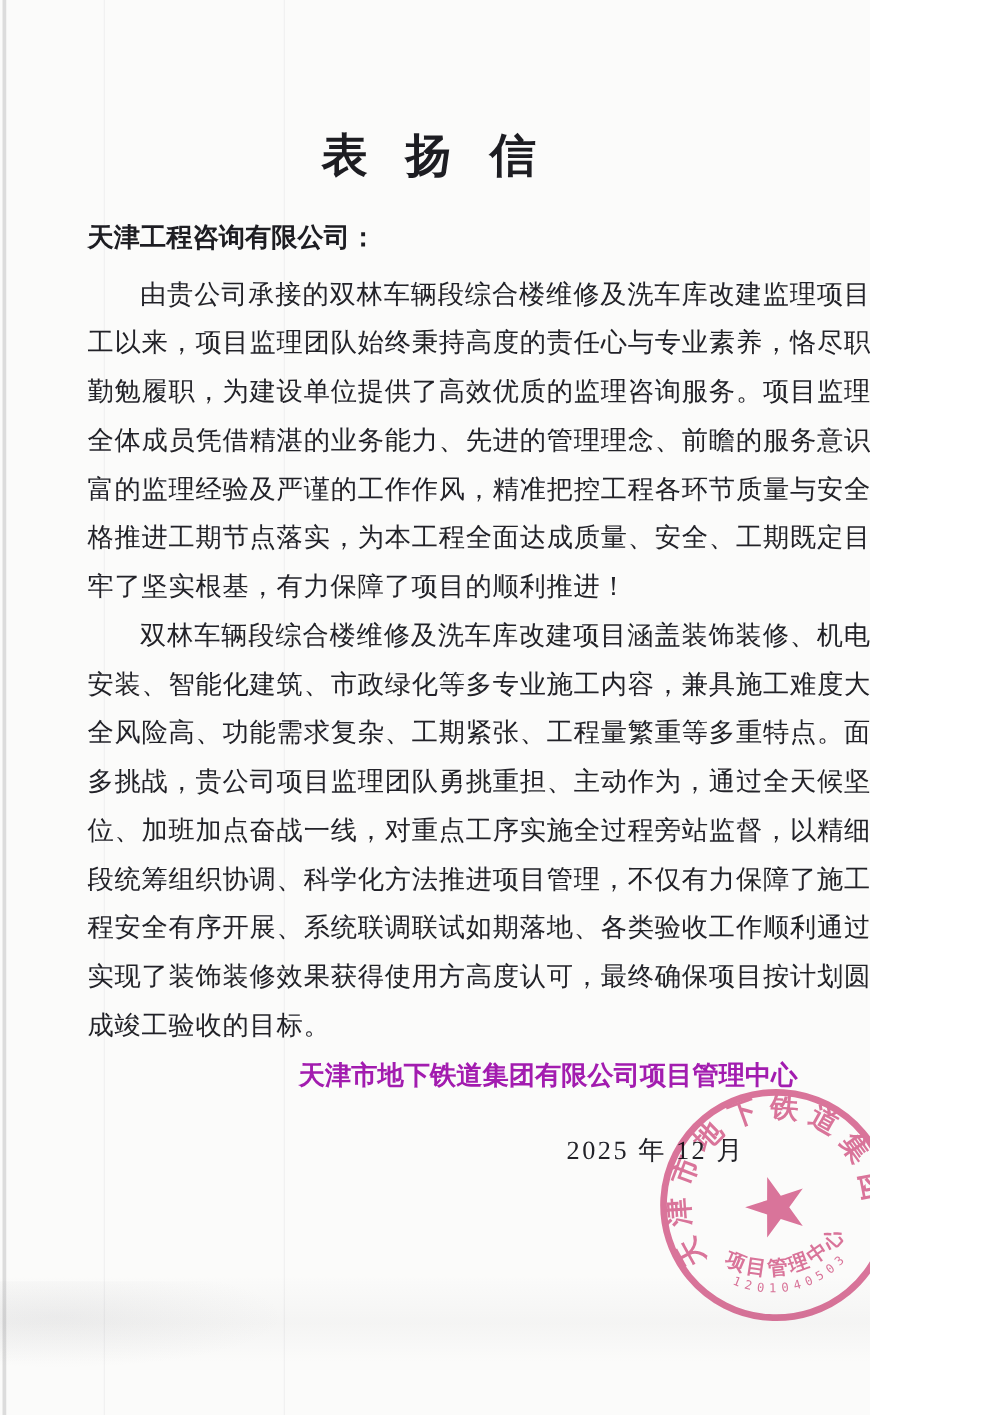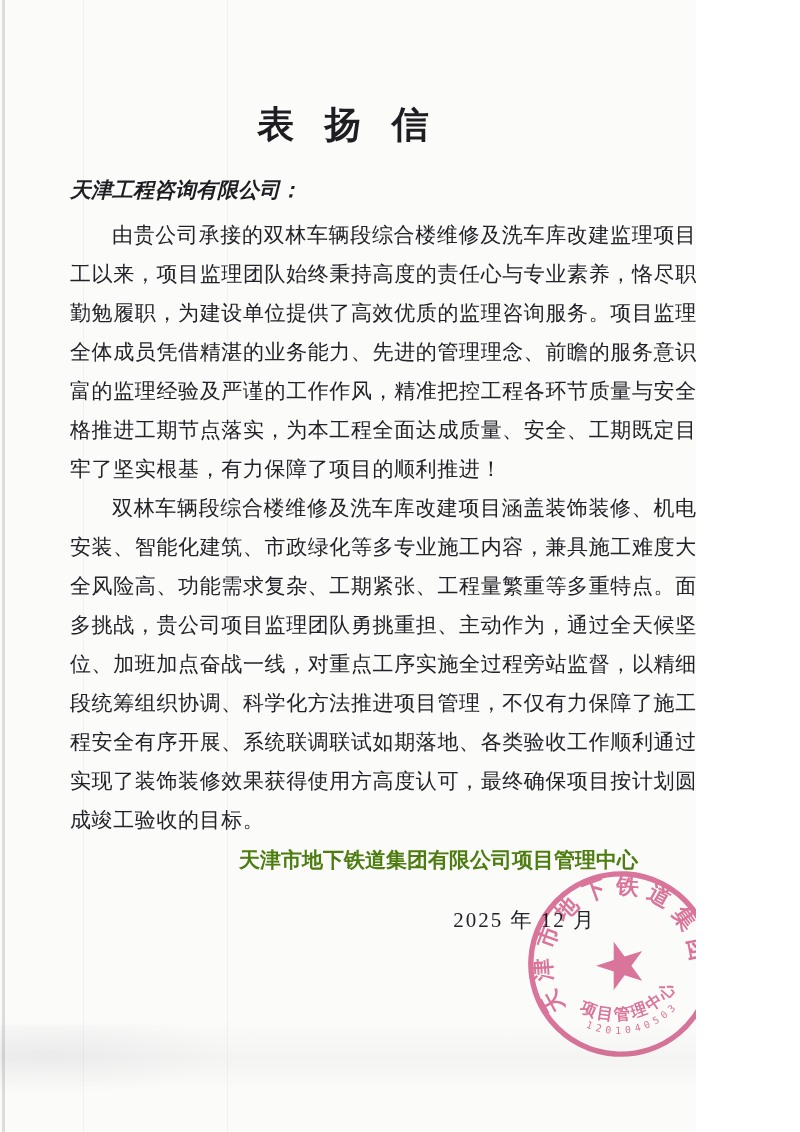--- a/index.html
+++ b/index.html
@@ -45,41 +45,40 @@
     letter-spacing: 10px;
     color: #1d1d22;
     font-family: "Liberation Sans", "DejaVu Sans", sans-serif;
   }
   .salutation {
     margin: 26px 70px 0 70px;
     font-size: 21px;
     font-weight: bold;
     font-family: "Liberation Sans", "DejaVu Sans", sans-serif;
     color: #1d1d22;
-    font-style: italic;
   }
   .body-text {
     margin: 12px 60px 0 70px;
     width: 670px;
   }
   .body-text p {
     font-size: 21px;
     line-height: 39px;
     letter-spacing: 0.6px;
     text-indent: 2em;
     text-align: justify;
     color: #222228;
   }
   .signature {
     margin: 6px 58px 0 0;
     text-align: right;
     font-size: 21px;
     font-weight: bold;
     font-family: "Liberation Sans", "DejaVu Sans", sans-serif;
-    color: #4d7c0f;
+    color: #a21caf;
     position: relative;
     z-index: 1;
   }
   .date-line {
     margin: 32px 100px 0 0;
     text-align: right;
     font-size: 21px;
     letter-spacing: 2px;
     color: #222228;
     position: relative;

